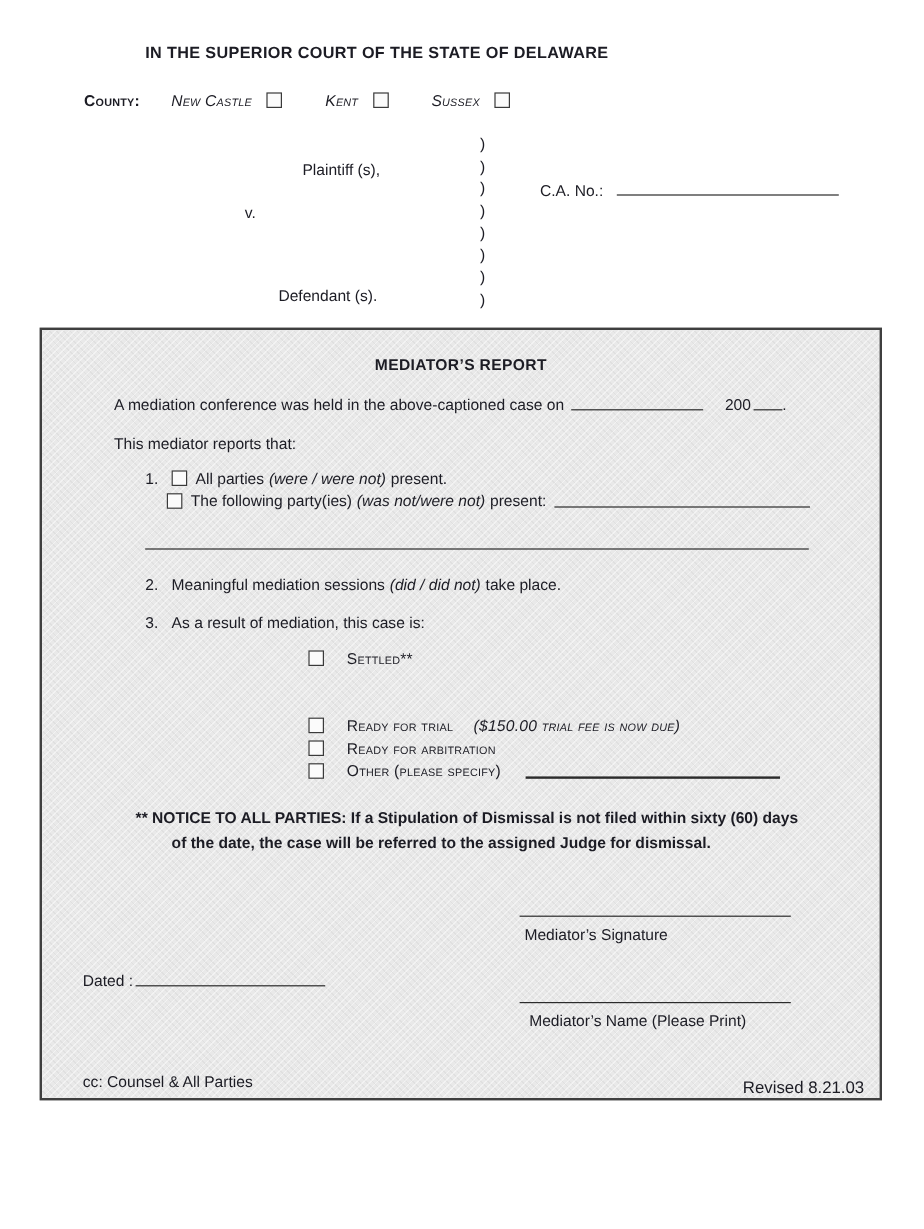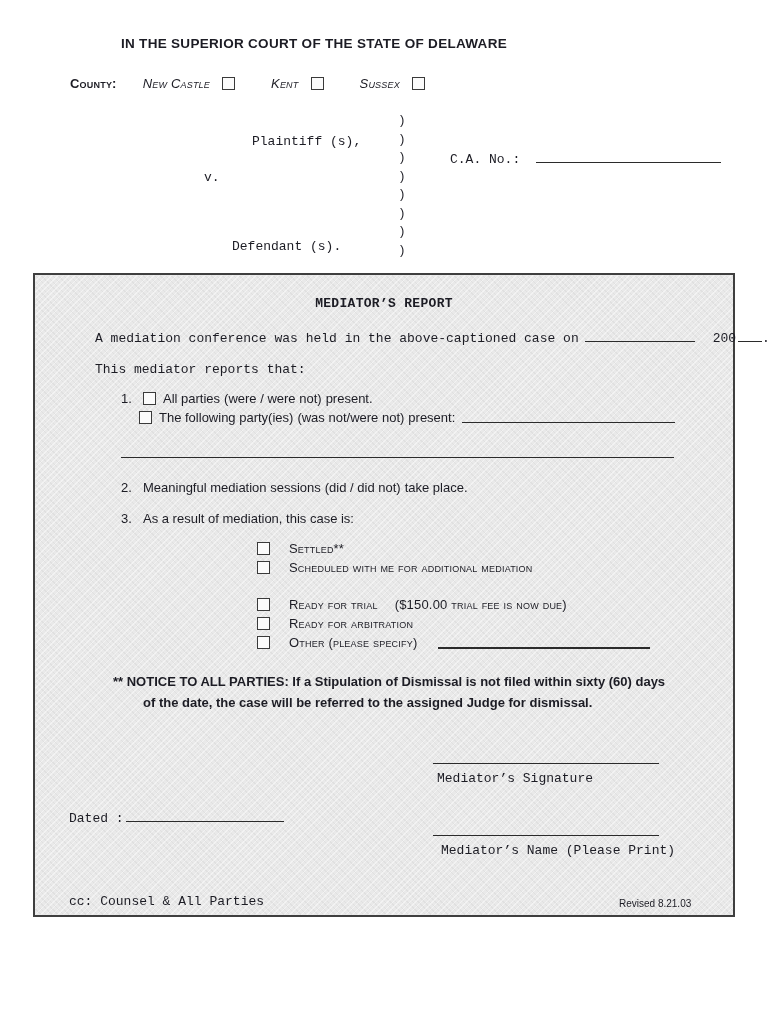--- a/index.html
+++ b/index.html
@@ -1,23 +1,23 @@
 <!DOCTYPE html>
 <html><head>
 <meta charset="utf-8">
 <style>
   * { margin:0; padding:0; box-sizing:border-box; }
   html,body { background:#ffffff; }
   body { font-family:"Liberation Sans","DejaVu Sans",sans-serif; color:#1c1c24; }
   .page { position:relative; width:770px; height:1024px; background:#ffffff; overflow:hidden; }
   .abs { position:absolute; }
   .b { font-weight:700; }
-  .it { }
+  .it { font-style:italic; }
   .sc { font-variant:small-caps; letter-spacing:.2px; }
-  .line { font-size:13px; line-height:17px; white-space:nowrap;font-family:Liberation Mono, monospace; }
+  .line { font-size:13px; line-height:17px; white-space:nowrap; }
   .checkbox { display:inline-block; width:13px; height:13px; border:1px solid #3a3a3a; background:#fbfbfb; flex:0 0 auto; }
   .uline { display:inline-block; border-bottom:1px solid #2b2b2b; height:13px; }
   .frow { display:flex; align-items:flex-end; gap:7px; font-size:13px; line-height:17px; white-space:nowrap; }
   .frow .checkbox { margin-bottom:2px; }
   .num { width:15px; flex:0 0 auto; }
   .tw span + span { margin-left:4px; }
   .fill { flex:1; border-bottom:1px solid #2b2b2b; margin-bottom:3px; min-width:20px; }
   .orow { display:flex; align-items:center; gap:19px; font-size:13px; line-height:17px; white-space:nowrap; }
   .orow .olabel { font-variant:small-caps; letter-spacing:.2px; }
   .court-title { font-size:13.5px; letter-spacing:.3px; }
@@ -27,21 +27,21 @@
   .county-group .cname { margin-right:12px; }
   .parens span { display:block; font-size:13px; line-height:18.5px; }
   .report-box {
     border:2px solid #3f3f3f;
     background:
       repeating-linear-gradient(135deg, rgba(255,255,255,.45) 0 1px, rgba(0,0,0,0) 1px 4px),
       repeating-linear-gradient(45deg, rgba(0,0,0,.04) 0 1px, rgba(0,0,0,0) 1px 4px),
       #e9e9e9;
   }
   .notice { font-size:13px; font-weight:700; line-height:17px; white-space:nowrap; }
-  .small { font-size:10px; }
+  .small { font-size:14px; }
 </style>
 </head>
 <body>
 
 <div class="page">
 
   <div class="abs court-title b" style="top:36px;left:0;width:628px;text-align:center">IN THE SUPERIOR COURT OF THE STATE OF DELAWARE</div>
 
   <div class="abs county-row" style="top:76px;left:70px">
     <span class="sc b county-label">County:</span>
@@ -118,24 +118,20 @@
 
     <div class="abs frow" style="top:235px;left:86px">
       <span class="num">3.</span>
       <span>As a result of mediation, this case is:</span>
     </div>
 
     <div class="abs orow" style="top:265px;left:222px">
       <span class="checkbox"></span>
       <span class="olabel">Settled**</span>
     </div>
-    <div class="abs orow" style="top:284px;left:222px">
-      <span class="checkbox"></span>
-      <span class="olabel">Scheduled with me for additional mediation</span>
-    </div>
     <div class="abs orow" style="top:321px;left:222px">
       <span class="checkbox"></span>
       <span class="olabel">Ready for trial</span>
       <span class="olabel it" style="margin-left:-2px">($150.00 trial fee is now due)</span>
     </div>
     <div class="abs orow" style="top:340px;left:222px">
       <span class="checkbox"></span>
       <span class="olabel">Ready for arbitration</span>
     </div>
     <div class="abs orow" style="top:359px;left:222px">

